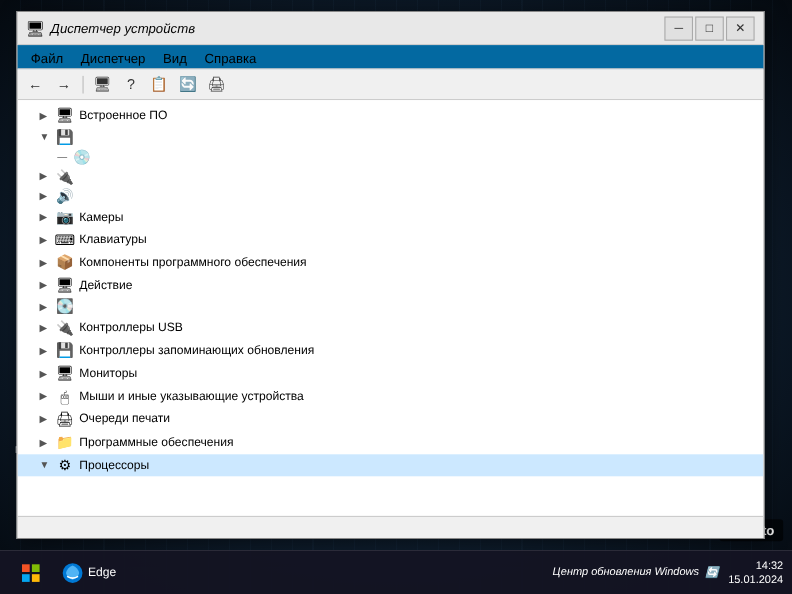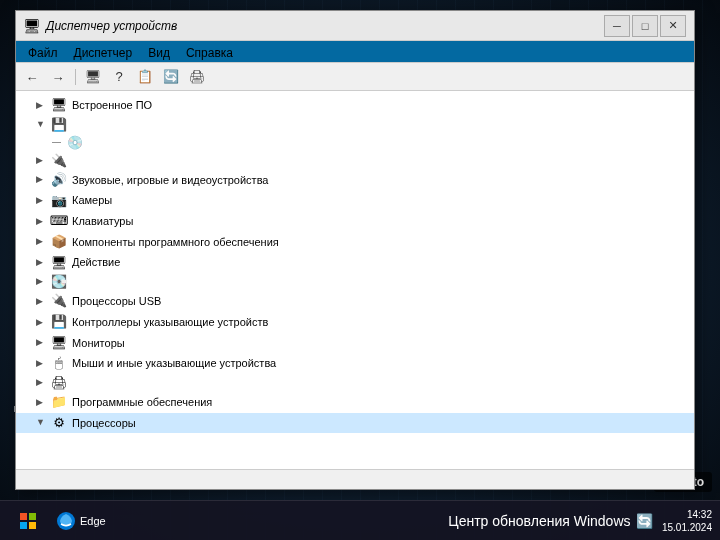--- a/index.html
+++ b/index.html
@@ -336,21 +336,20 @@
         <span class="tree-arrow">—</span>
         <span class="tree-icon">💿</span>
       </div>
       <div class="tree-item tree-indent-1">
         <span class="tree-arrow">▶</span>
         <span class="tree-icon">🔌</span>
       </div>
       <div class="tree-item tree-indent-1">
         <span class="tree-arrow">▶</span>
         <span class="tree-icon">🔊</span>
-        <span class="tree-label">Звуковые, игровые и видеоустройства</span>
       </div>
       <div class="tree-item tree-indent-1">
         <span class="tree-arrow">▶</span>
         <span class="tree-icon">📷</span>
         <span class="tree-label">Камеры</span>
       </div>
       <div class="tree-item tree-indent-1">
         <span class="tree-arrow">▶</span>
         <span class="tree-icon">⌨</span>
         <span class="tree-label">Клавиатуры</span>
@@ -365,40 +364,41 @@
         <span class="tree-icon">🖥</span>
         <span class="tree-label">Действие</span>
       </div>
       <div class="tree-item tree-indent-1">
         <span class="tree-arrow">▶</span>
         <span class="tree-icon">💽</span>
       </div>
       <div class="tree-item tree-indent-1">
         <span class="tree-arrow">▶</span>
         <span class="tree-icon">🔌</span>
-        <span class="tree-label">Процессоры USB</span>
+        <span class="tree-label">Контроллеры USB</span>
       </div>
       <div class="tree-item tree-indent-1">
         <span class="tree-arrow">▶</span>
         <span class="tree-icon">💾</span>
-        <span class="tree-label">Контроллеры указывающие устройств</span>
+        <span class="tree-label">Контроллеры запоминающих обновления</span>
       </div>
       <div class="tree-item tree-indent-1">
         <span class="tree-arrow">▶</span>
         <span class="tree-icon">🖥</span>
         <span class="tree-label">Мониторы</span>
       </div>
       <div class="tree-item tree-indent-1">
         <span class="tree-arrow">▶</span>
         <span class="tree-icon">🖱</span>
         <span class="tree-label">Мыши и иные указывающие устройства</span>
       </div>
       <div class="tree-item tree-indent-1">
         <span class="tree-arrow">▶</span>
         <span class="tree-icon">🖨</span>
+        <span class="tree-label">Очереди печати</span>
       </div>
       <div class="tree-item tree-indent-1">
         <span class="tree-arrow">▶</span>
         <span class="tree-icon">📁</span>
         <span class="tree-label">Программные обеспечения</span>
       </div>
       <div class="tree-item tree-indent-1" style="background:#cce8ff;">
         <span class="tree-arrow">▼</span>
         <span class="tree-icon">⚙</span>
         <span class="tree-label">Процессоры</span>
@@ -434,21 +434,21 @@
     <div class="taskbar-item">
       <svg width="20" height="20" viewBox="0 0 20 20">
         <ellipse cx="10" cy="10" rx="9" ry="9" fill="#0078d4"></ellipse>
         <path d="M10 3 Q15 5 16 10 Q15 15 10 16 Q5 15 4 10 Q5 5 10 3Z" fill="#50b4f5"></path>
         <path d="M5 13 Q10 16 15 13" stroke="white" stroke-width="1.5" fill="none"></path>
       </svg>
       <span style="color:white;font-size:11px;">Edge</span>
     </div>
 
     <div class="system-tray">
-      <div style="display:flex;align-items:center;gap:6px;color:white;font-size:14px;">
+      <div style="display:flex;align-items:center;gap:6px;color:white;font-size:10px;font-style:italic;">
         <span>Центр обновления Windows</span>
         <span>🔄</span>
       </div>
       <div class="tray-text">
         <div>14:32</div>
         <div>15.01.2024</div>
       </div>
     </div>
   </div>
 

